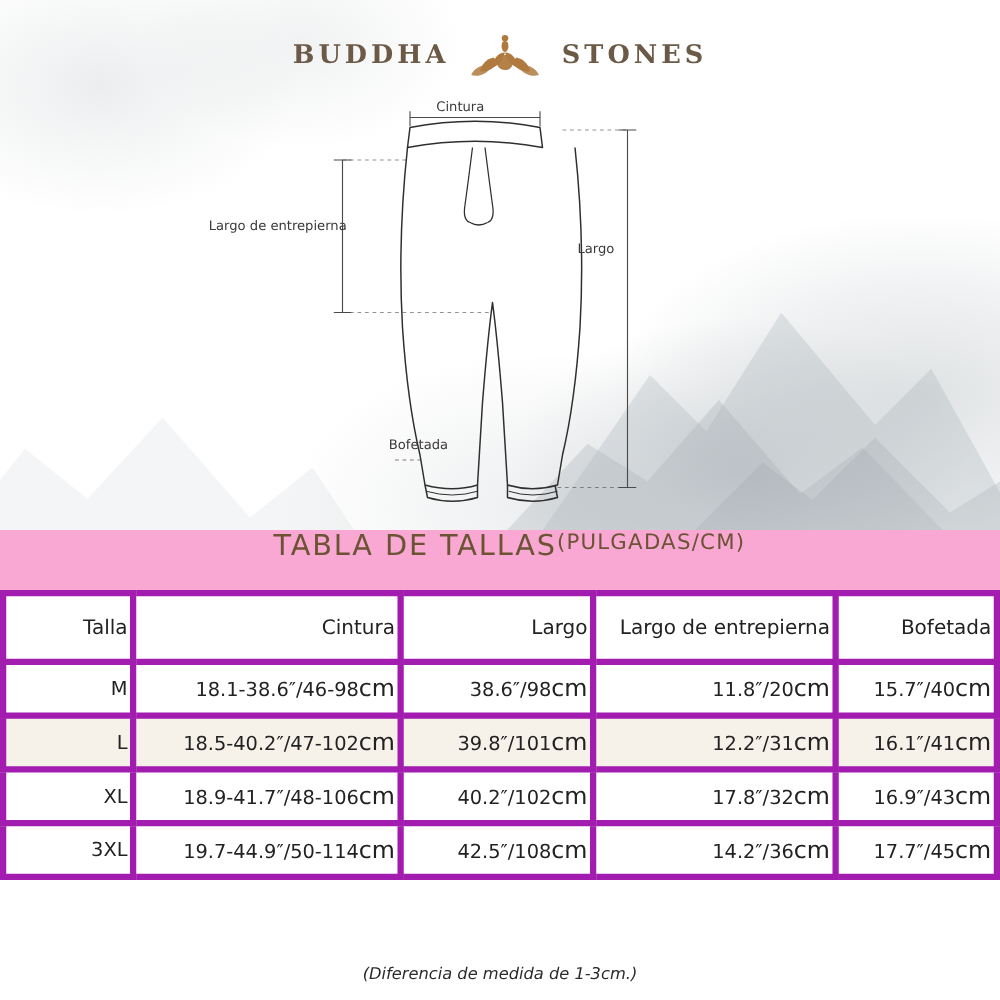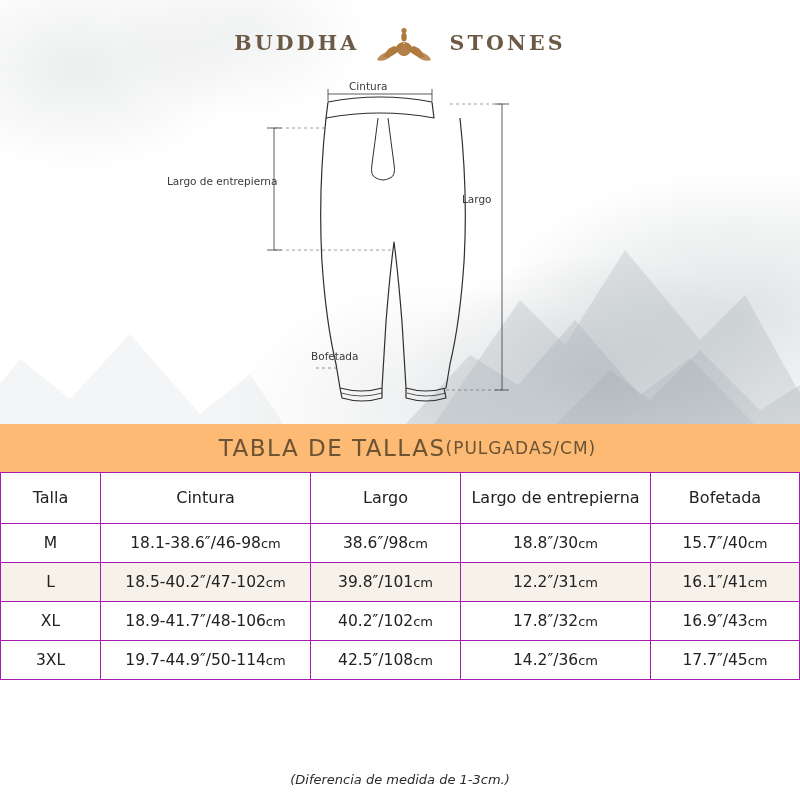--- a/index.html
+++ b/index.html
@@ -97,64 +97,64 @@
 
   
   .table-wrap {
     position: absolute;
     left: 0;
     top: 424px;
     width: 800px;
   }
   .table-title {
     height: 48px;
-    background: #fdba74;
+    background: #f9a8d4;
     display: flex;
-    align-items: center;
+    align-items: flex-start;
     justify-content: center;
     color: #6b5334;
     letter-spacing: 1px;
     padding-left: 15px;
   }
   .table-title .t-main {
     font-size: 23px;
     font-family: "DejaVu Sans", "Liberation Sans", sans-serif;
     letter-spacing: 1.5px;
   }
   .table-title .t-unit {
     font-size: 17px;
     letter-spacing: 1px;
   }
   table.sizes {
     width: 800px;
     border-collapse: collapse;
     table-layout: fixed;
   }
   table.sizes th, table.sizes td {
-    border: 1px solid #a21caf;
-    text-align: center;
+    border: 5px solid #a21caf;
+    text-align: right;
     color: #222;
     font-size: 15.5px;
     height: 38px;
     padding: 0 2px;
   }
   table.sizes th {
     background: #ffffff;
     font-weight: normal;
     font-size: 16px;
     height: 50px;
     line-height: 1.15;
   }
   table.sizes th:first-child { width: 95px; }
   table.sizes th:nth-child(2) { width: 205px; }
   table.sizes th:nth-child(3) { width: 145px; }
   table.sizes th:nth-child(4) { width: 185px; }
   table.sizes tr.odd td { background: #ffffff; }
   table.sizes tr.even td { background: #f6f1e9; }
-  td .cm { font-size: 13px; }
+  td .cm { font-size: 19px; }
   .note {
     position: absolute;
     left: 0;
     top: 772px;
     width: 800px;
     text-align: center;
     font-size: 13px;
     color: #2b2b2b;
     font-style: italic;
   }
@@ -255,21 +255,21 @@
         <th>Largo</th>
         <th>Largo de entrepierna</th>
         <th>Bofetada</th>
       </tr>
     </thead>
     <tbody>
       <tr class="odd">
         <td>M</td>
         <td><span>18.1-38.6″/46-98</span><span class="cm">cm</span></td>
         <td><span>38.6″/98</span><span class="cm">cm</span></td>
-        <td><span>18.8″/30</span><span class="cm">cm</span></td>
+        <td><span>11.8″/20</span><span class="cm">cm</span></td>
         <td><span>15.7″/40</span><span class="cm">cm</span></td>
       </tr>
       <tr class="even">
         <td>L</td>
         <td><span>18.5-40.2″/47-102</span><span class="cm">cm</span></td>
         <td><span>39.8″/101</span><span class="cm">cm</span></td>
         <td><span>12.2″/31</span><span class="cm">cm</span></td>
         <td><span>16.1″/41</span><span class="cm">cm</span></td>
       </tr>
       <tr class="odd">

